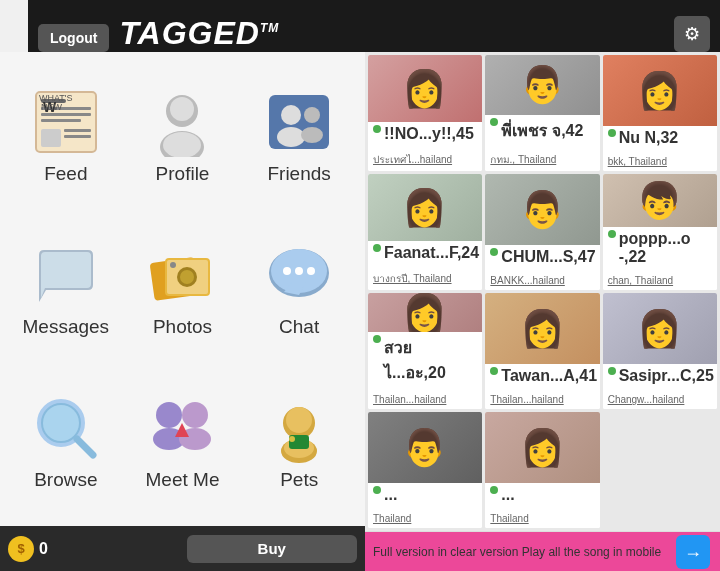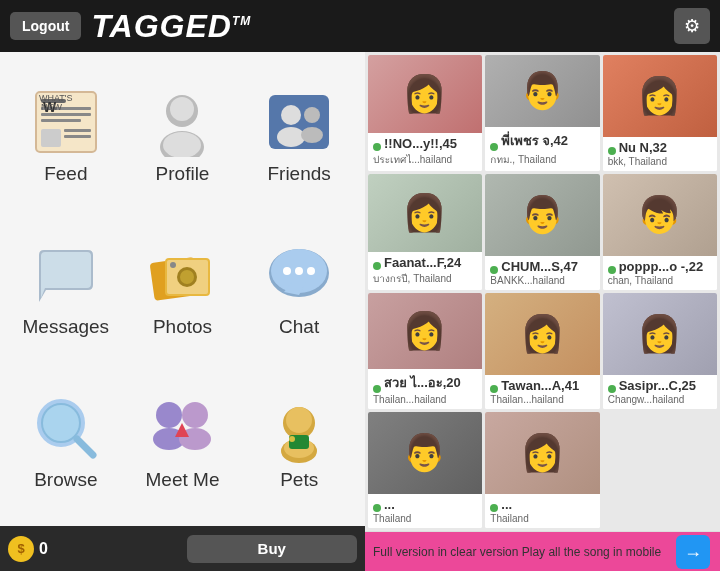--- a/index.html
+++ b/index.html
@@ -11,24 +11,25 @@
       background: #f0f0f0;
       display: flex;
       flex-direction: column;
     }
 
     
     .header {
       background: #1a1a1a;
       height: 52px;
       display: flex;
-      align-items: center;
+      align-items: flex-end;
       padding: 0 10px;
       gap: 10px;
       flex-shrink: 0;
+      margin-left: 28px;
     }
     .logout-btn {
       background: #555;
       color: #fff;
       border: none;
       border-radius: 5px;
       padding: 6px 12px;
       font-size: 14px;
       cursor: pointer;
       font-weight: bold;
@@ -195,39 +196,40 @@
       display: flex;
       align-items: center;
       justify-content: center;
       font-size: 36px;
     }
     .profile-info {
       padding: 3px 5px 4px;
       background: #fff;
     }
     .profile-name {
-      font-size: 13px;
+      font-size: 16px;
       font-weight: bold;
       color: #333;
       display: flex;
-      align-items: flex-end;
+      align-items: flex-start;
       gap: 3px;
     }
     .online-dot {
       width: 8px;
       height: 8px;
       background: #4caf50;
       border-radius: 50%;
       display: inline-block;
       flex-shrink: 0;
     }
     .profile-location {
       font-size: 10px;
       color: #666;
-      margin-top: 1px;
+      margin-top: 9px;
+      text-decoration: underline;
     }
 
     
     .bottom-notification {
       height: 40px;
       background: #ec4899;
       display: flex;
       align-items: center;
       justify-content: space-between;
       padding: 0 10px 0 8px;

